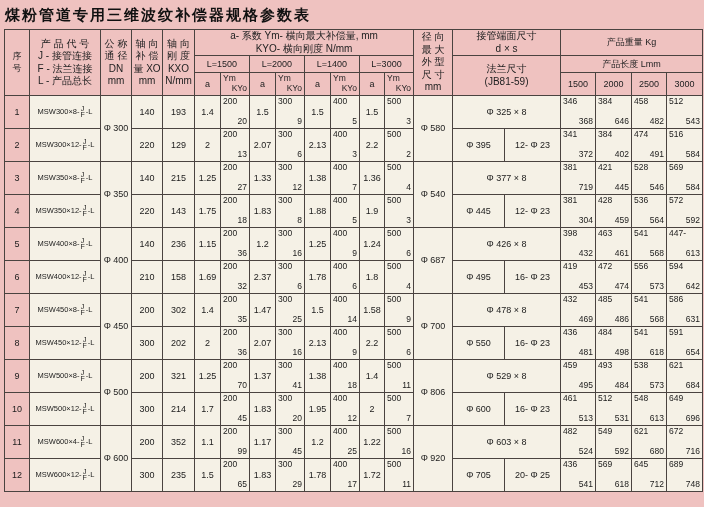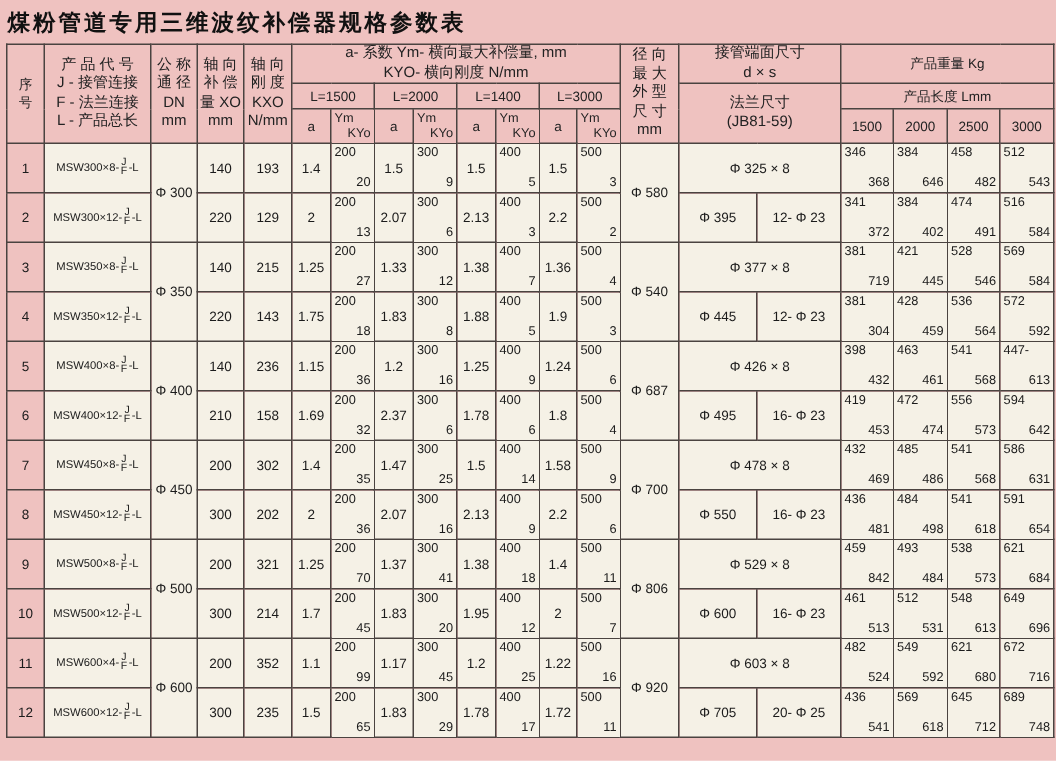--- a/index.html
+++ b/index.html
@@ -593,21 +593,21 @@
           </td>
           <td class="num">1.4</td>
           <td class="comp">
             <span class="tl">500</span>
             <span class="br">11</span>
           </td>
           <td class="num" rowspan="2">Φ 806</td>
           <td class="num" colspan="2">Φ 529 × 8</td>
           <td class="comp">
             <span class="tl">459</span>
-            <span class="br">842</span>
+            <span class="br">495</span>
           </td>
           <td class="comp">
             <span class="tl">493</span>
             <span class="br">484</span>
           </td>
           <td class="comp">
             <span class="tl">538</span>
             <span class="br">573</span>
           </td>
           <td class="comp">

